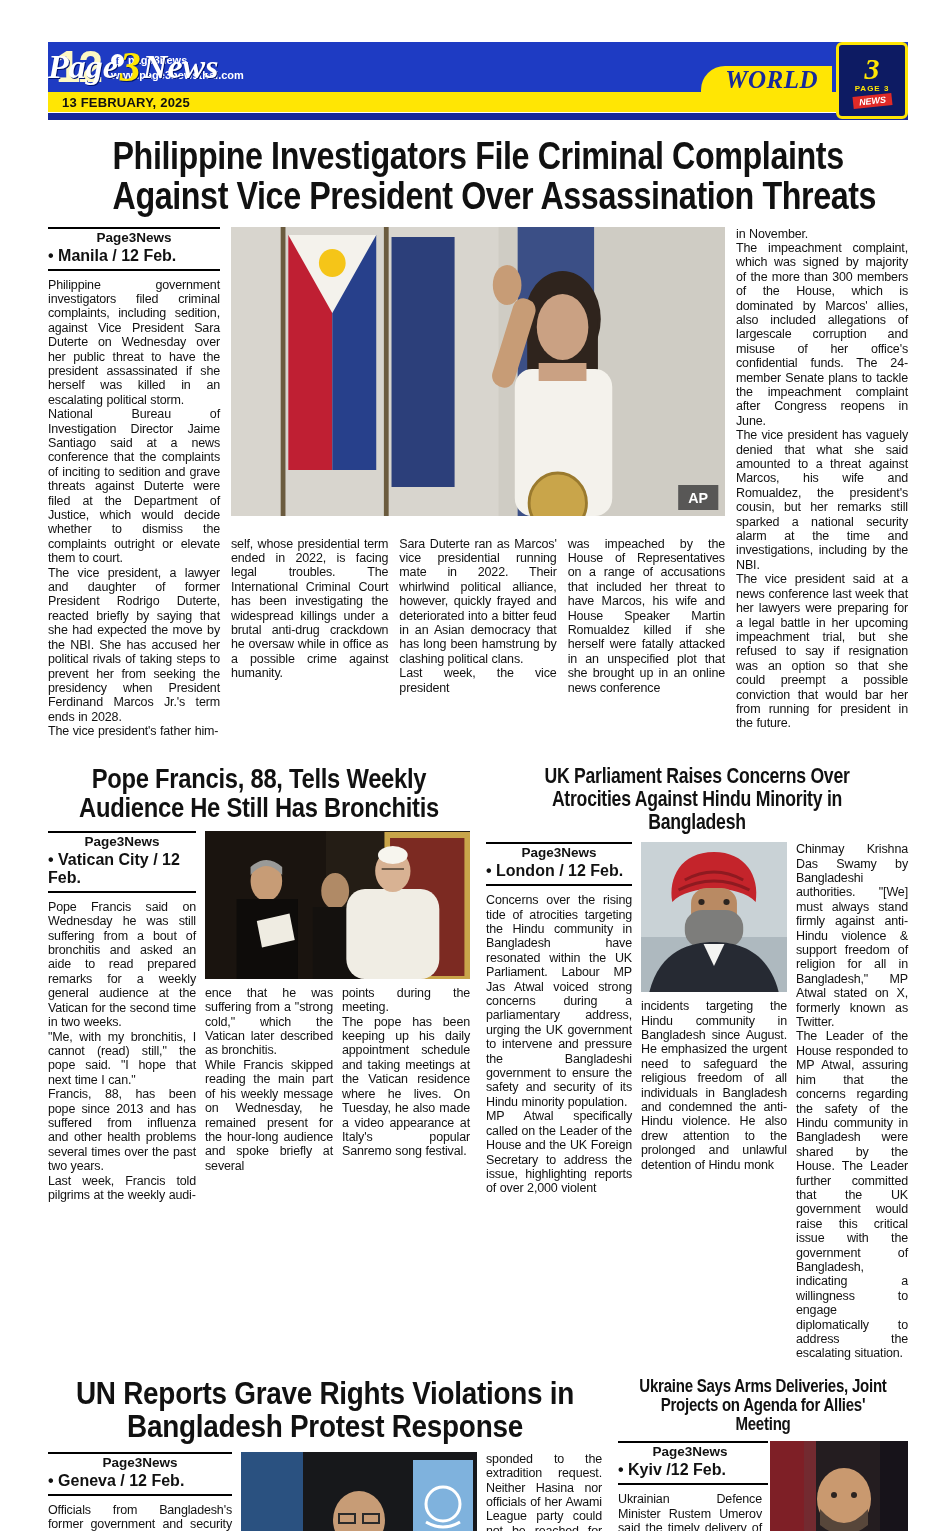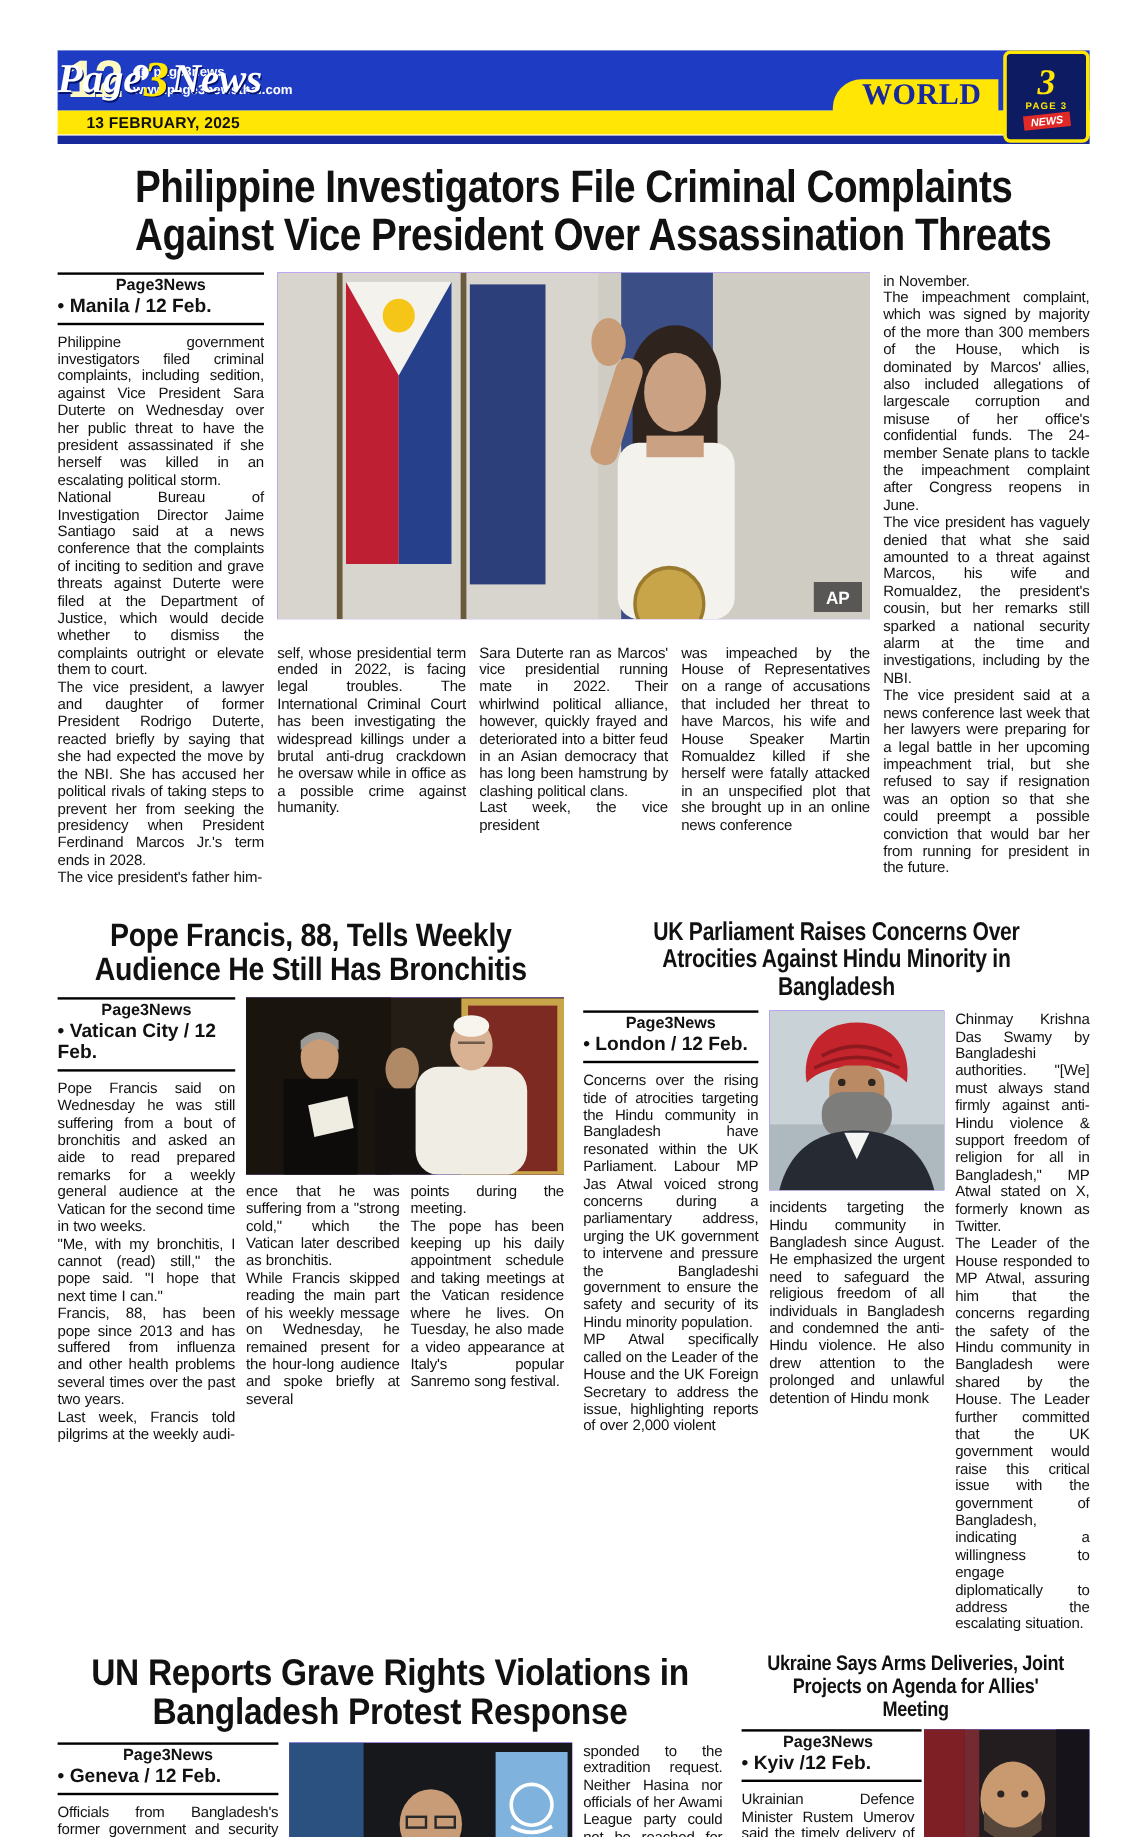--- a/index.html
+++ b/index.html
@@ -15,24 +15,24 @@
   .soc-row { display:flex; align-items:center; gap:4px; color:#fff; font-size:11px; font-weight:bold; }
   .fb-icon { width:13px; height:13px; border-radius:50%; background:#fff; color:#1e3bc3;
              font-size:10px; font-weight:bold; display:flex; align-items:center; justify-content:center;
              font-family:"Liberation Serif", serif; }
   .masthead { position:absolute; left:0; right:0; top:0; height:50px; display:flex; align-items:center;
               pointer-events:none; font-family:"Liberation Serif", serif;
               font-weight:bold; color:#fff; text-shadow:1px 1px 0 #00136e; }
   .masthead .m-left, .masthead .m-right { font-size:34px; font-style:italic; }
   .masthead .m-num { font-size:42px; color:#ffe604; font-style:italic; padding:0 2px; }
   .yellow-strip { background:#ffe604; height:20px; display:flex; align-items:center; }
-  .date-text { font-size:13px; font-weight:bold; color:#111; padding-left:24px; letter-spacing:0.2px; }
+  .date-text { font-size:13px; font-weight:bold; color:#111; padding-left:14px; letter-spacing:0.2px; }
   .navy-rule { background:#17299b; height:7px; margin-top:1px; }
   .world-tab { position:absolute; right:76px; top:24px; height:28px; background:#ffe604; z-index:2;
-               border-radius:24px 0 0 0; padding:0 14px 0 24px; display:flex; align-items:center; }
+               border-radius:24px 0 0 0; padding:0 14px 0 24px; display:flex; align-items:center;font-style:italic; }
   .world-text { font-family:"Liberation Serif", serif; font-weight:bold; font-size:25px; color:#17299b;
                 letter-spacing:0.5px; }
   .logo-box { position:absolute; right:0; top:0; width:72px; height:77px; background:#0d1b63;
               border:3px solid #ffe604; border-radius:6px; z-index:3; display:flex; flex-direction:column;
               align-items:center; justify-content:center; }
   .logo-num { color:#ffe604; font-size:30px; font-weight:bold; font-style:italic; line-height:0.9;
               font-family:"Liberation Serif", serif; }
   .logo-page3 { color:#ffe604; font-size:8px; font-weight:bold; letter-spacing:1px; margin-top:2px; }
   .logo-news { background:#e02a27; color:#fff; font-size:9px; font-weight:bold; font-style:italic;
                padding:1px 6px; margin-top:2px; transform:rotate(-6deg); }

